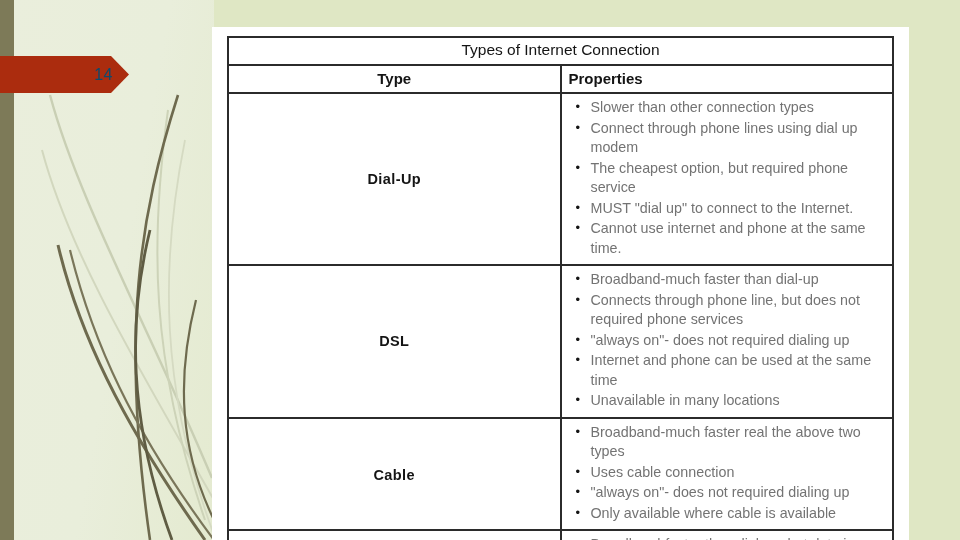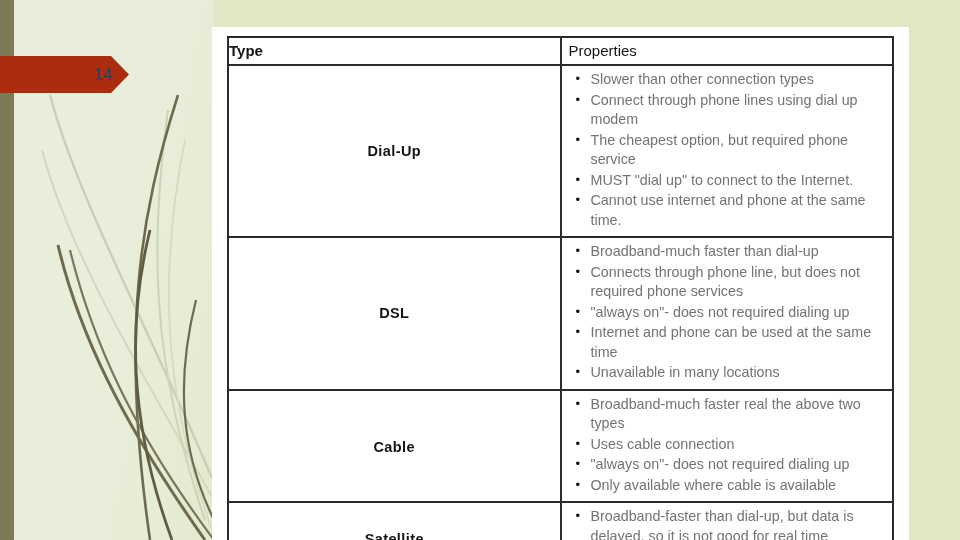--- a/index.html
+++ b/index.html
@@ -114,30 +114,30 @@
     text-align: center;
     font-size: 15.5px;
     font-weight: normal;
     height: 22px;
     padding: 1px 0 3px 0 !important;
     font-family: "Liberation Sans", sans-serif;
   }
 
   
   .col-head-type {
-    text-align: left;
+    text-align: center;
     font-size: 15px;
     font-weight: bold;
     height: 22px;
     padding: 1px 0 3px 0 !important;
   }
   .col-head-props {
     text-align: left;
     font-size: 15px;
-    font-weight: normal;
+    font-weight: bold;
     height: 22px;
     padding: 1px 0 3px 7px !important;
   }
 
   
   .type-cell {
     width: 131px;
     text-align: center;
     font-weight: bold;
     font-size: 14.5px;
@@ -202,20 +202,23 @@
       <polygon points="0,0 111,0 129,18.5 111,37 0,37" fill="#ab2c0e"></polygon>
     </svg>
     <div id="slide-number-text">14</div>
   </div>
 
   <div id="content-card">
 
     <table id="connection-table">
       <tbody>
         <tr>
+          <td class="table-title" colspan="2">Types of Internet Connection</td>
+        </tr>
+        <tr>
           <td class="col-head-type">Type</td>
           <td class="col-head-props">Properties</td>
         </tr>
 
         <tr>
           <td class="type-cell">Dial-Up</td>
           <td class="props-cell">
             <ul>
               <li>Slower than other connection types</li>
               <li>Connect through phone lines using dial up modem</li>

